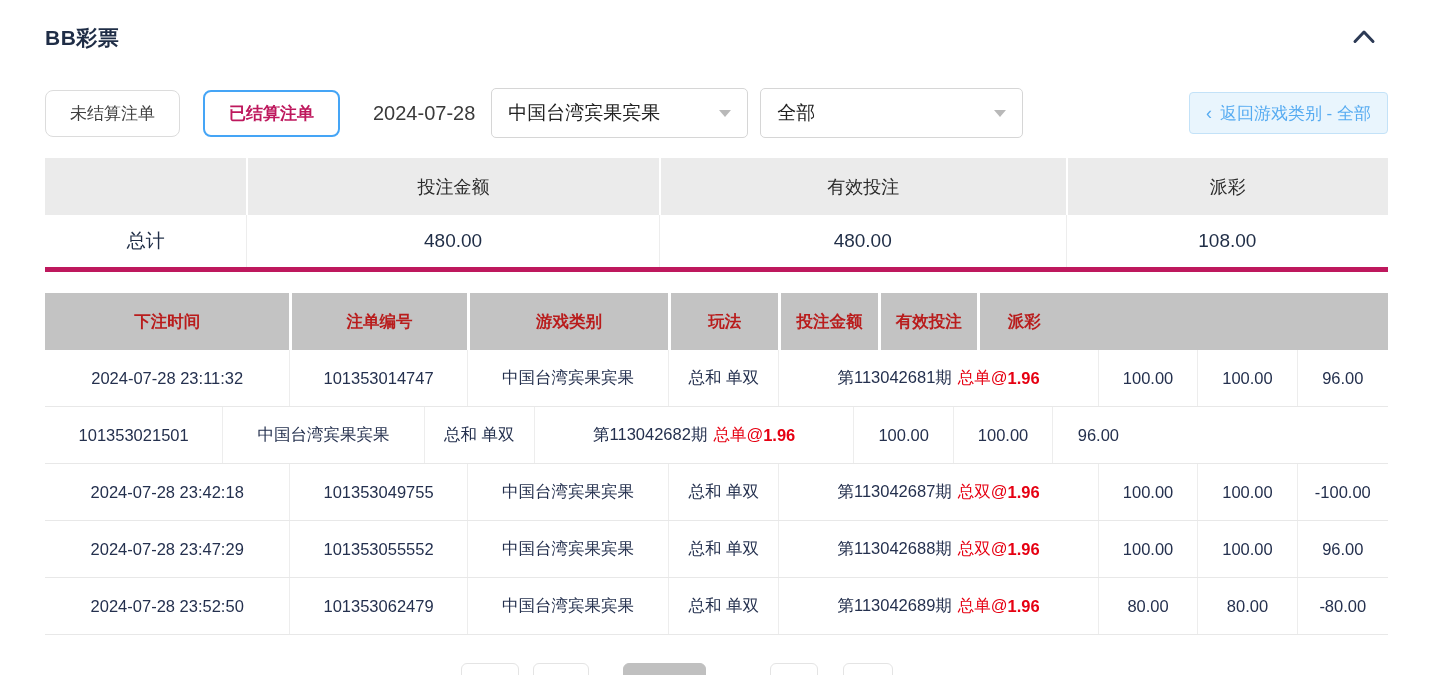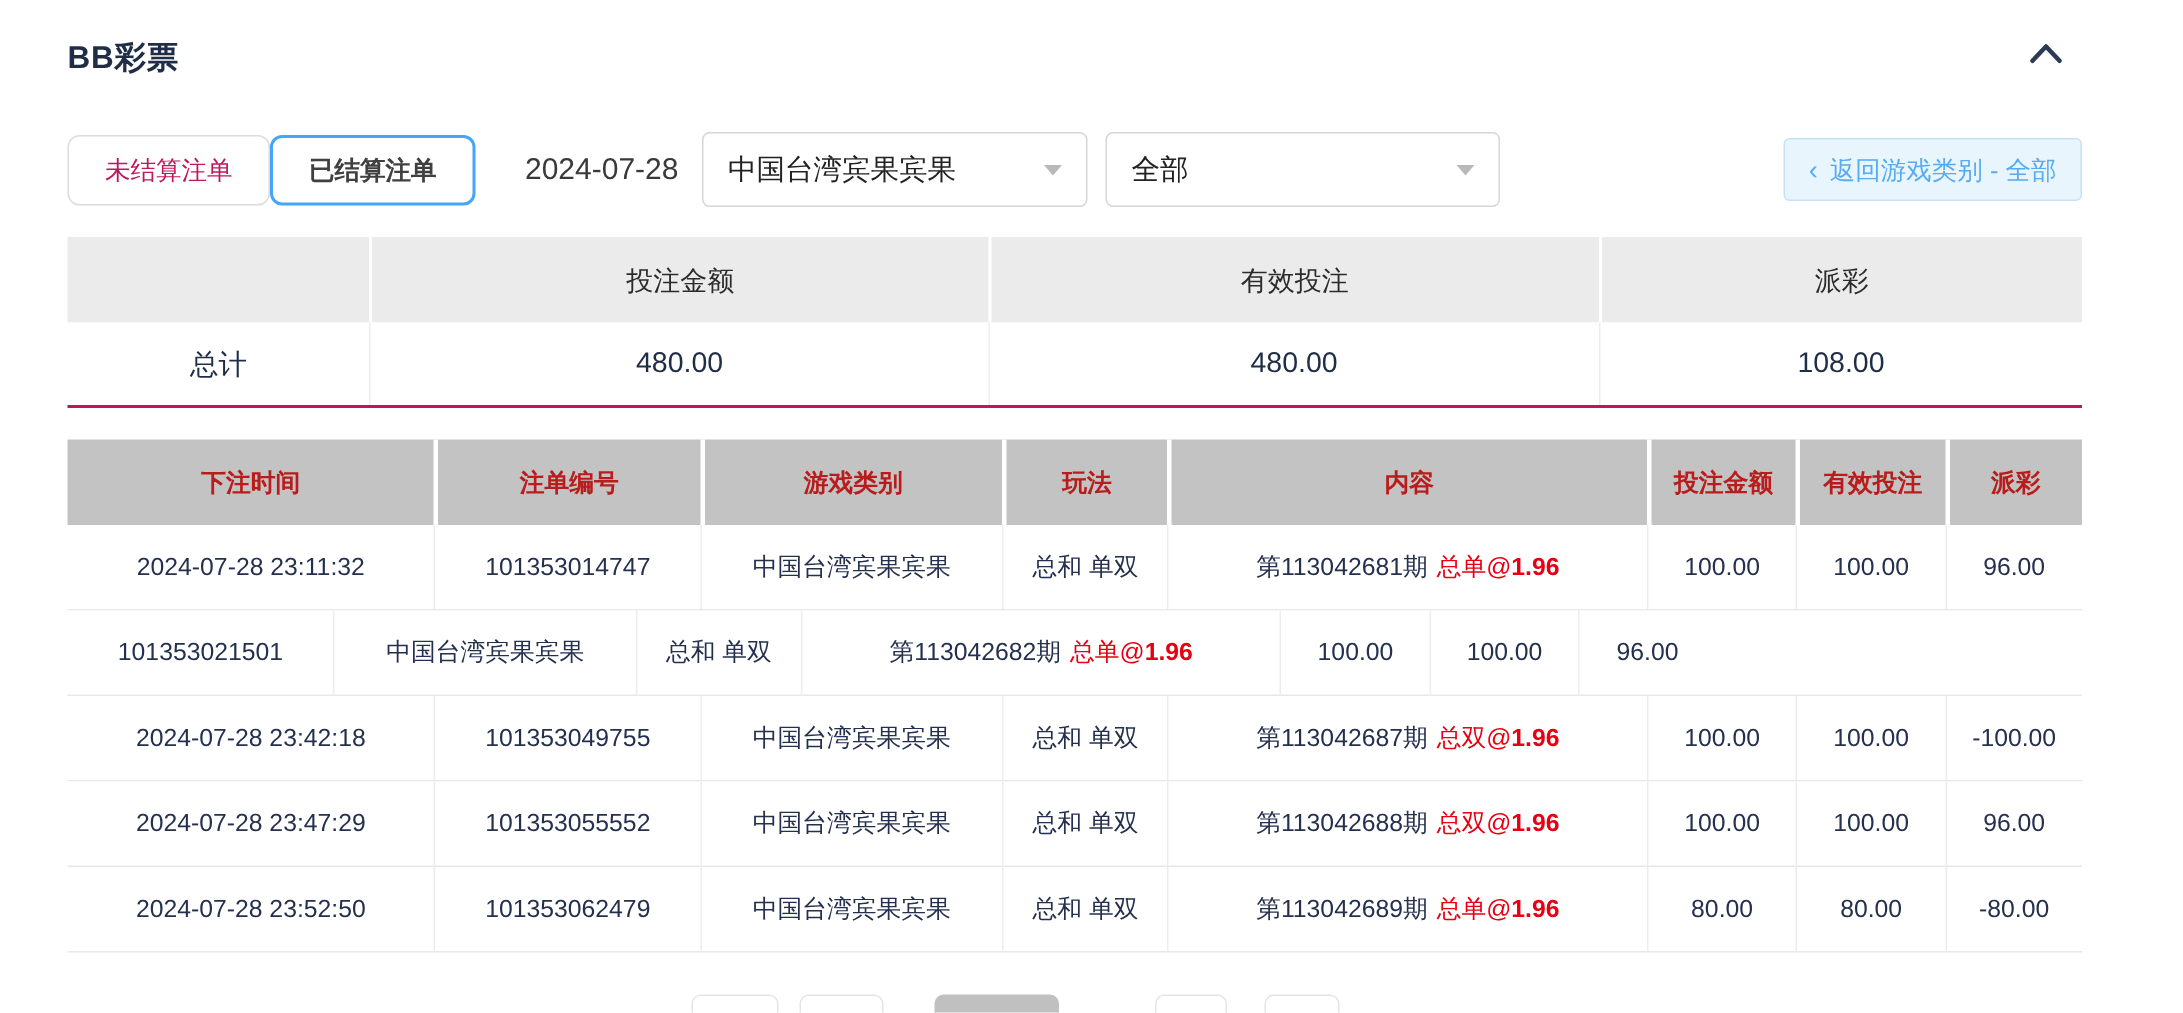--- a/index.html
+++ b/index.html
@@ -24,28 +24,29 @@
   
   .filter-bar {
     margin-top: 36px;
     display: flex; align-items: center;
     height: 50px;
   }
   .tab-btn {
     height: 47px; padding: 0 24px;
     background: #fff;
     border: 1px solid #dcdcdc; border-radius: 8px;
-    font-size: 17px; color: #be185d;
+    font-size: 17px; color: #404040;
     display: flex; align-items: center; justify-content: center;
     cursor: pointer;
     font-family: inherit;
   }
   .tab-btn.active {
     border: 2px solid #45a5f6;
-    color: #404040; font-weight: bold;
+    color: #be185d; font-weight: bold;
+    margin-left: 23px;
   }
   .filter-date { margin-left: 33px; font-size: 20px; color: #3a3a3a; }
   .select-box {
     margin-left: 16px;
     height: 50px; border: 1px solid #d6d6d6; border-radius: 5px;
     background: #fff;
     display: flex; align-items: center; justify-content: space-between;
     padding: 0 16px;
     font-size: 19px; color: #222;
     cursor: pointer;
@@ -72,21 +73,21 @@
 
   
   .summary-table { margin-top: 20px; }
   .summary-head { display: flex; height: 57px; background: #ebebeb; }
   .summary-head .cell {
     display: flex; align-items: center; justify-content: center;
     font-size: 18px; color: #2b2b2b;
     border-left: 2px solid #fff;
   }
   .summary-head .cell:first-child { border-left: none; }
-  .summary-body { display: flex; height: 57px; background: #fff; border-bottom: 2px solid #be185d; }
+  .summary-body { display: flex; height: 57px; background: #fff; border-bottom: 5px solid #be185d; }
   .summary-body .cell {
     display: flex; align-items: center; justify-content: center;
     font-size: 19px; color: #1f2d46;
     border-left: 1px solid #ededed;
   }
   .summary-body .cell:first-child { border-left: none; }
   .sc1 { width: 15.0%; } .sc2 { width: 30.7%; } .sc3 { width: 30.3%; } .sc4 { width: 24.0%; }
 
   
   .detail-table { margin-top: 21px; }
@@ -176,21 +177,20 @@
         <div class="cell sc4">108.00</div>
       </div>
     </div>
 
     <div class="detail-table">
       <div class="detail-head">
         <div class="cell dc1">下注时间</div>
         <div class="cell dc2">注单编号</div>
         <div class="cell dc3">游戏类别</div>
         <div class="cell dc4">玩法</div>
-        <div class="cell dc5">内容</div>
         <div class="cell dc6">投注金额</div>
         <div class="cell dc7">有效投注</div>
         <div class="cell dc8">派彩</div>
       </div>
 
       <div class="trow">
         <div class="cell dc1">2024-07-28 23:11:32</div>
         <div class="cell dc2">101353014747</div>
         <div class="cell dc3">中国台湾宾果宾果</div>
         <div class="cell dc4">总和 单双</div>

